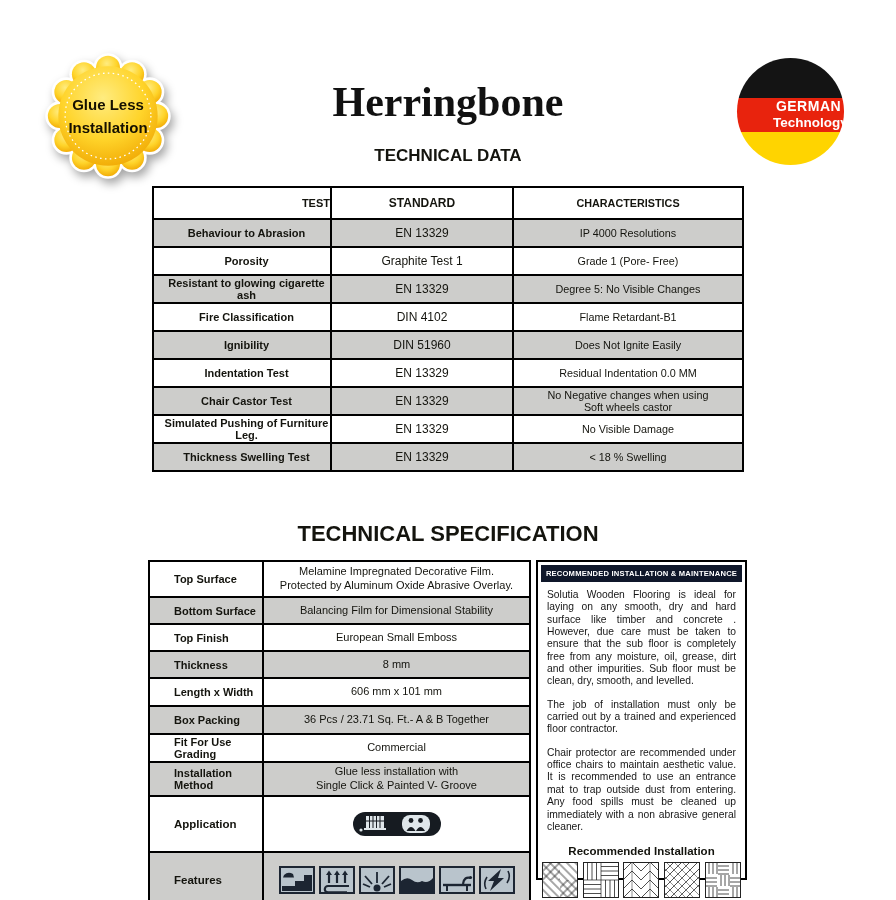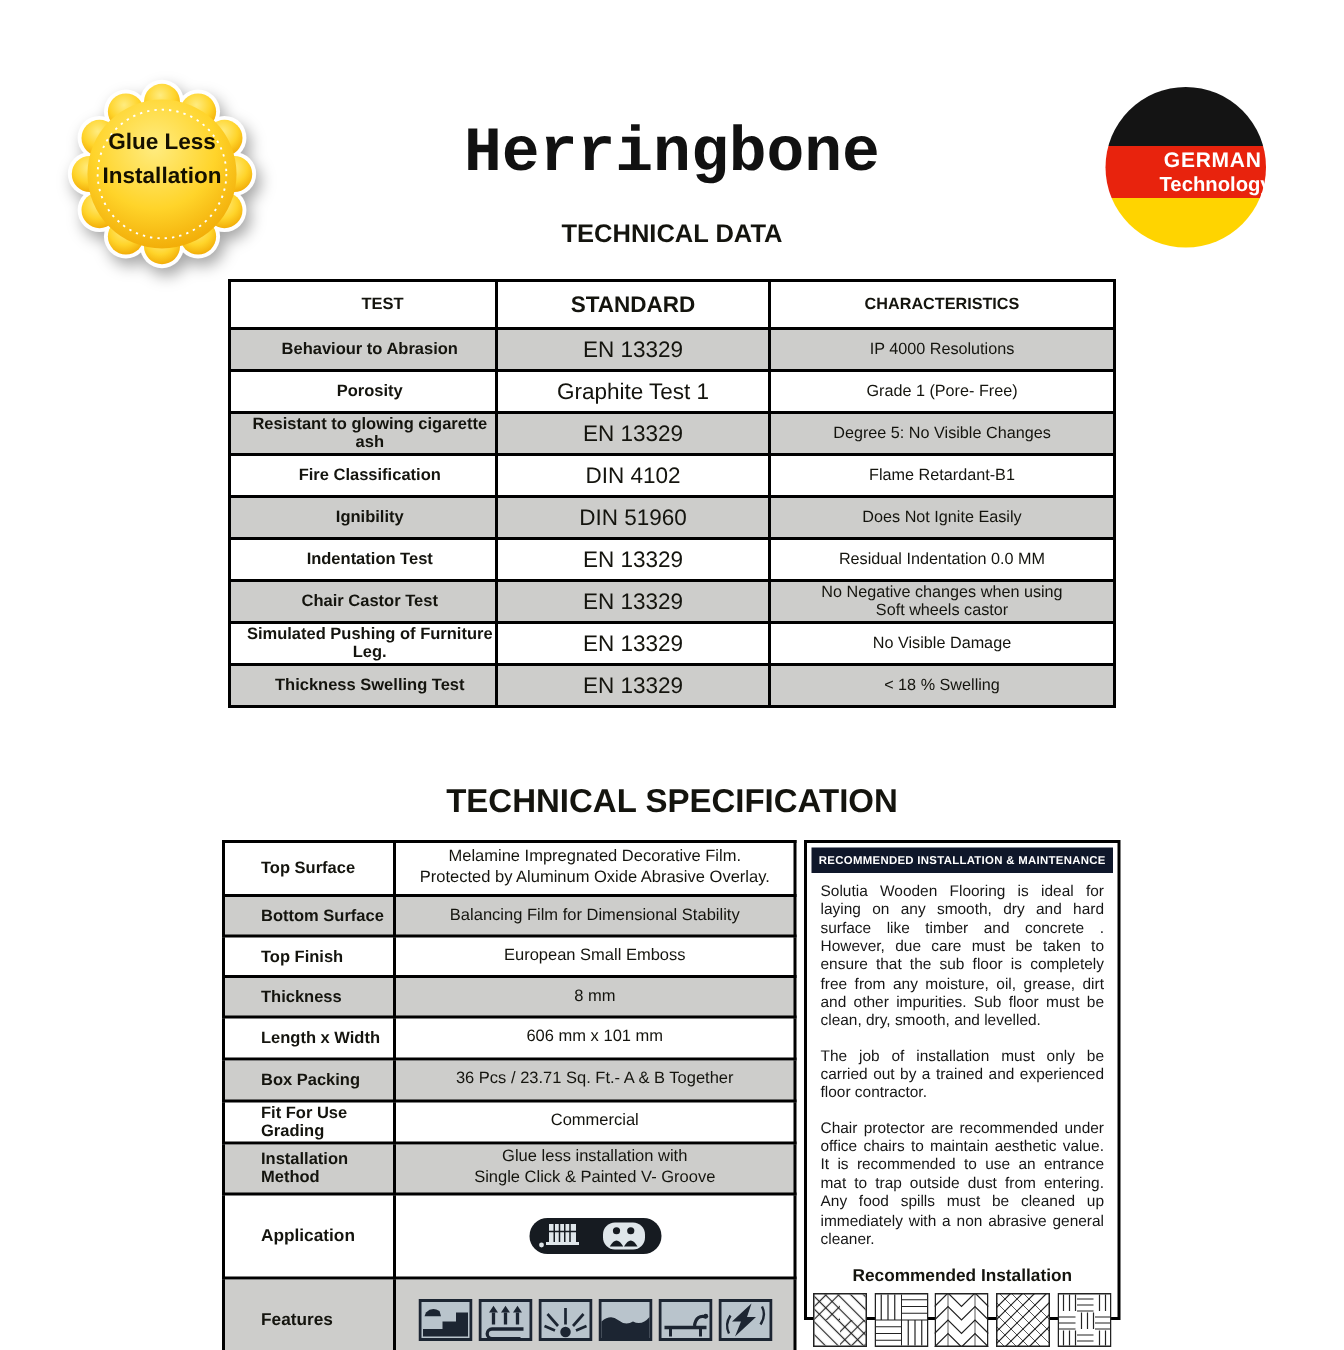--- a/index.html
+++ b/index.html
@@ -3,43 +3,43 @@
 <meta charset="utf-8">
 <style>
   * { margin:0; padding:0; box-sizing:border-box; }
   html,body { background:#ffffff; }
   body { font-family:"Liberation Sans","DejaVu Sans",sans-serif; color:#14140e; }
   .page { position:relative; width:896px; height:900px; margin:0 auto; background:#fff; overflow:hidden; }
 
   
   .badge-glueless { position:absolute; left:40px; top:48px; width:136px; height:136px; }
   .badge-glueless svg { filter:drop-shadow(3px 5px 5px rgba(0,0,0,0.35)); }
-  .badge-glueless .badge-text { position:absolute; left:0; top:36px; width:100%; text-align:center;
+  .badge-glueless .badge-text { position:absolute; left:0; top:46px; width:100%; text-align:center;
      font-weight:bold; font-size:15px; line-height:1.5; color:#151000; }
   .badge-german { position:absolute; left:737px; top:58px; width:107px; height:107px; border-radius:50%;
      background:linear-gradient(180deg,#141414 0%,#141414 37%,#e8230d 37%,#e8230d 69%,#ffd400 69%,#ffd400 100%); }
   .badge-german .badge-text { position:absolute; left:0; top:40px; width:100%; text-align:center; color:#fff; font-weight:bold;padding-left:36px; }
   .badge-german .l1 { font-size:14px; letter-spacing:0.5px; }
   .badge-german .l2 { font-size:13.5px; margin-top:1px; }
 
   
   .main-title { position:absolute; left:0; top:78px; width:100%; text-align:center;
-     font-family:Liberation Mono, monospace; font-weight:bold; font-size:42px; color:#111; }
+     font-family:Liberation Serif, serif; font-weight:bold; font-size:42px; color:#111; }
   .heading-td { position:absolute; left:0; top:146px; width:100%; text-align:center; font-weight:bold; font-size:17px; }
   .heading-ts { position:absolute; left:0; top:521px; width:100%; text-align:center; font-weight:bold; font-size:22px; }
 
   
   table { border-collapse:collapse; table-layout:fixed; }
   td,th { border:2px solid #000; overflow:hidden; }
   .tbl1 { position:absolute; left:152px; top:186px; width:590px; }
   .tbl1 th { height:32px; font-size:12.5px; background:#fff; }
-  .tbl1 th.c1 { text-align:center; padding-left:26px; }
+  .tbl1 th.c1 { text-align:right; padding-left:26px; }
   .tbl1 td { height:28px; }
   .tbl1 .c1 { width:178px; font-weight:bold; font-size:11px; text-align:center; padding-left:9px; }
-  .tbl1 .c2 { width:182px; font-size:15px; text-align:center; }
+  .tbl1 .c2 { width:182px; font-size:12px; text-align:center; }
   .tbl1 .c3 { width:230px; font-size:10.8px; text-align:center; line-height:1.15; white-space:pre-line; }
   .tbl1 tbody tr:nth-child(odd) { background:#cdcdcb; }
 
   .tbl2 { position:absolute; left:148px; top:560px; width:381px; }
   .tbl2 .lc { width:114px; font-weight:bold; font-size:11px; text-align:left; padding-left:24px; }
   .tbl2 .vc { width:267px; font-size:11px; text-align:center; line-height:1.25; white-space:pre-line; }
   .tbl2 tbody tr:nth-child(even) { background:#cdcdcb; }
   .tbl2 .r-tall { height:36px; } .tbl2 .r-s { height:27px; } .tbl2 .r-m { height:28px; }
   .tbl2 .r-inst { height:34px; } .tbl2 .r-app { height:30px; } .tbl2 .r-feat { height:32px; }
   .tbl2 .lc.big { font-size:11.5px; }

